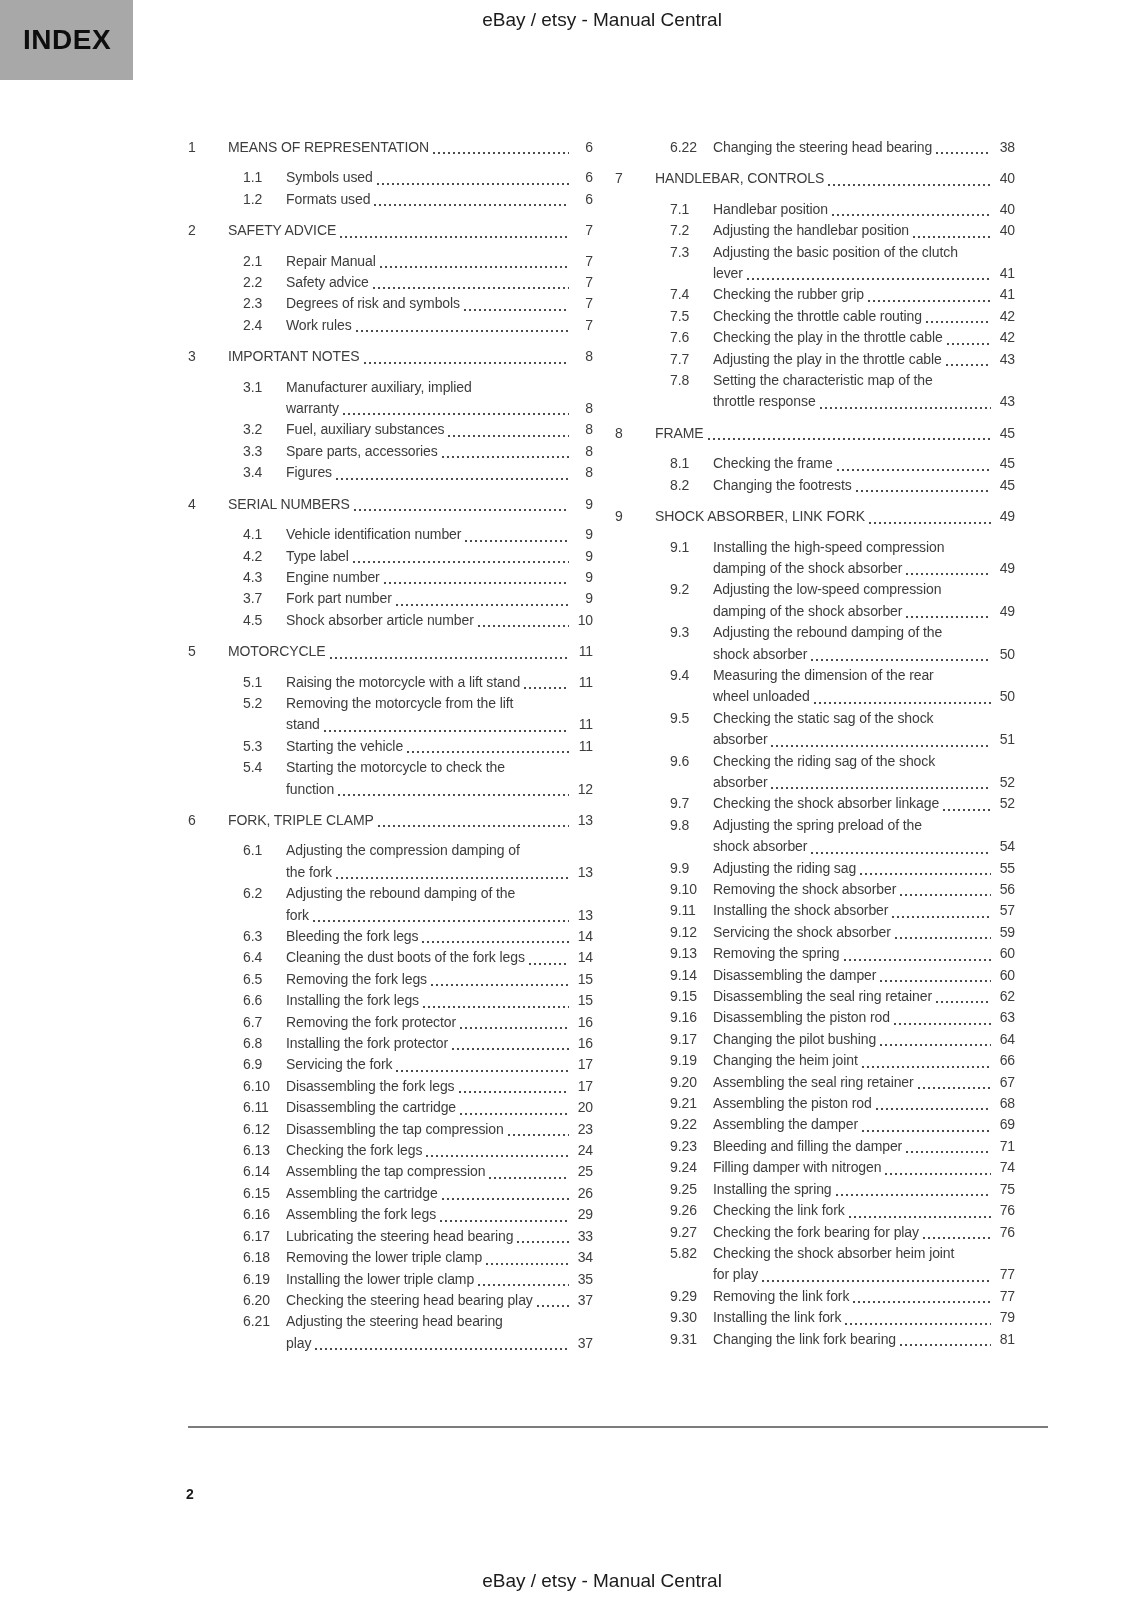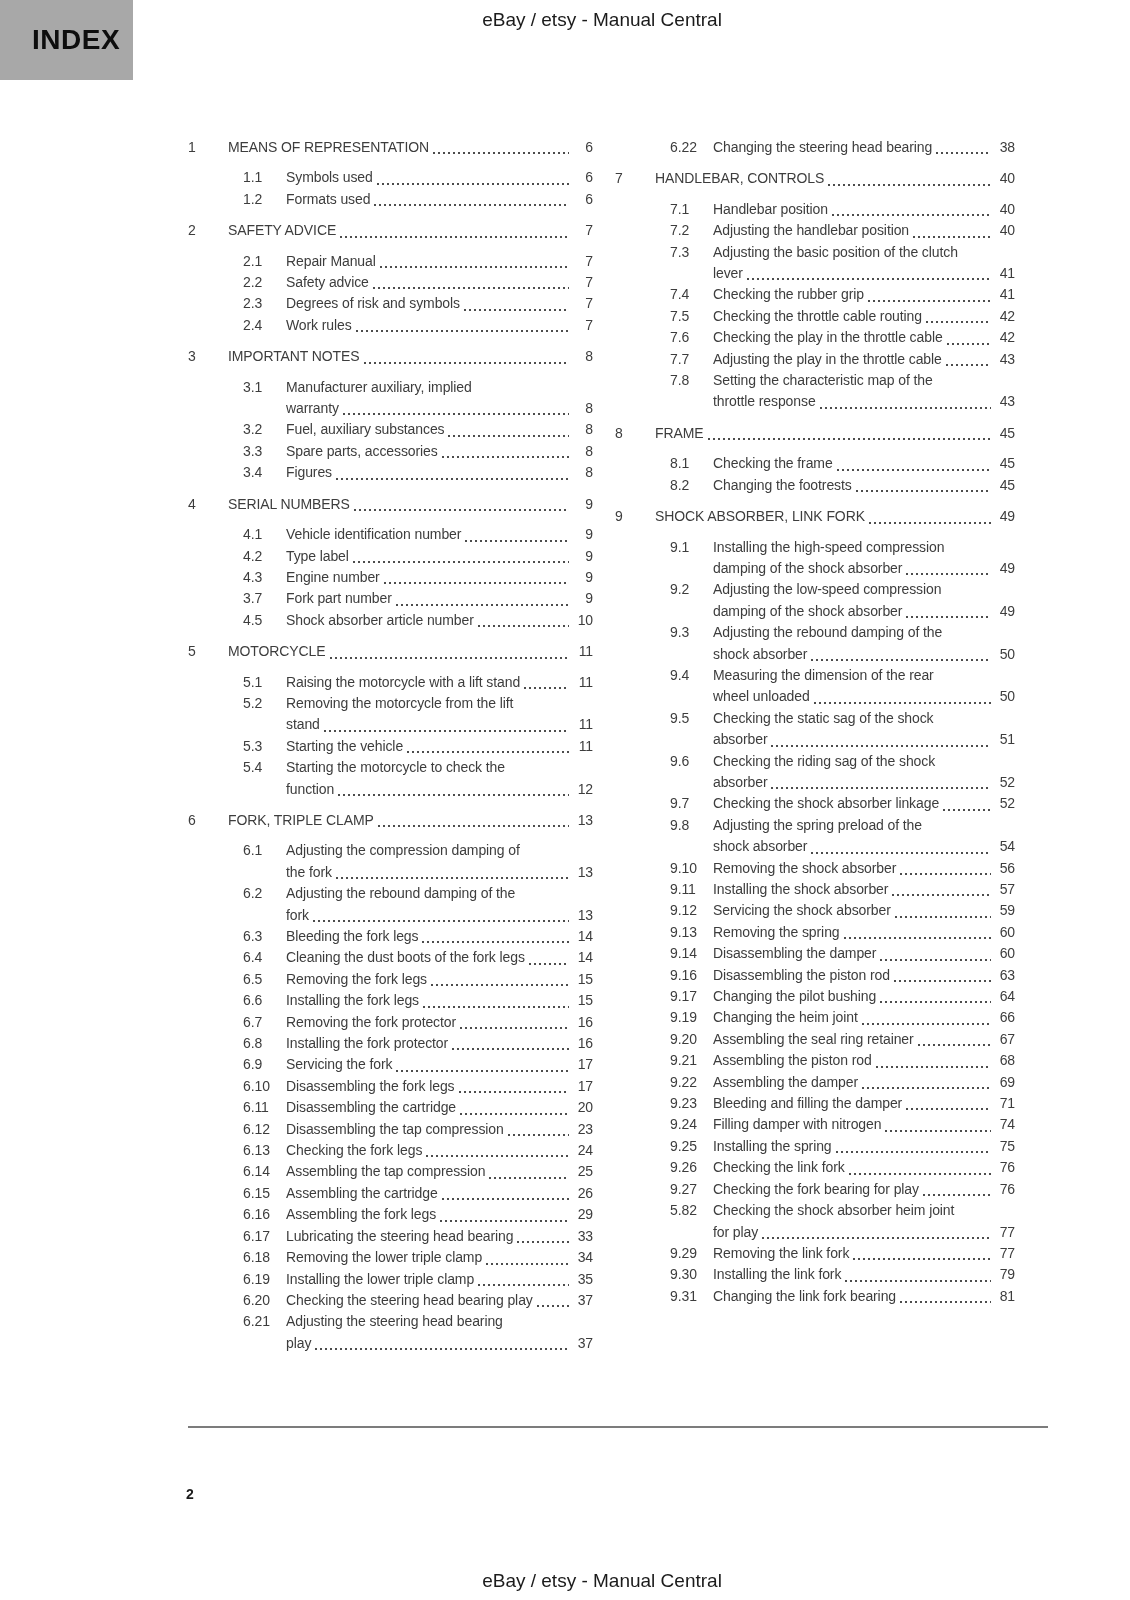--- a/index.html
+++ b/index.html
@@ -11,21 +11,21 @@
     color: #3d3d3d;
   }
   
   .banner {
     position: absolute; left: 0; top: 0;
     width: 133px; height: 80px;
     background: #a8a8a8;
     display: flex; align-items: center;
   }
   .banner .banner-label {
-    padding-left: 32px;
+    padding-left: 23px;
     font-size: 28px; font-weight: bold; color: #0e0e0e;
     letter-spacing: 0.5px;
   }
   
   .doc-title {
     position: absolute; left: 0; width: 100%;
     text-align: center;
     font-size: 19px; color: #1b1b1b; margin-left: 37px;
   }
   .doc-title.top { top: 9px; }
@@ -767,20 +767,30 @@
         <div class="body">
           <div class="tline">Adjusting the spring preload of the</div>
           <div class="lastline">
             <span class="t">shock absorber</span>
             <span class="leader"></span>
             <span class="page">54</span>
           </div>
         </div>
       </div>
       <div class="entry section">
+        <span class="num">9.9</span>
+        <div class="body">
+          <div class="lastline">
+            <span class="t">Adjusting the riding sag</span>
+            <span class="leader"></span>
+            <span class="page">55</span>
+          </div>
+        </div>
+      </div>
+      <div class="entry section">
         <span class="num">9.10</span>
         <div class="body">
           <div class="lastline">
             <span class="t">Removing the shock absorber</span>
             <span class="leader"></span>
             <span class="page">56</span>
           </div>
         </div>
       </div>
       <div class="entry section">
@@ -813,20 +823,30 @@
           </div>
         </div>
       </div>
       <div class="entry section">
         <span class="num">9.14</span>
         <div class="body">
           <div class="lastline">
             <span class="t">Disassembling the damper</span>
             <span class="leader"></span>
             <span class="page">60</span>
+          </div>
+        </div>
+      </div>
+      <div class="entry section">
+        <span class="num">9.15</span>
+        <div class="body">
+          <div class="lastline">
+            <span class="t">Disassembling the seal ring retainer</span>
+            <span class="leader"></span>
+            <span class="page">62</span>
           </div>
         </div>
       </div>
       <div class="entry section">
         <span class="num">9.16</span>
         <div class="body">
           <div class="lastline">
             <span class="t">Disassembling the piston rod</span>
             <span class="leader"></span>
             <span class="page">63</span>

